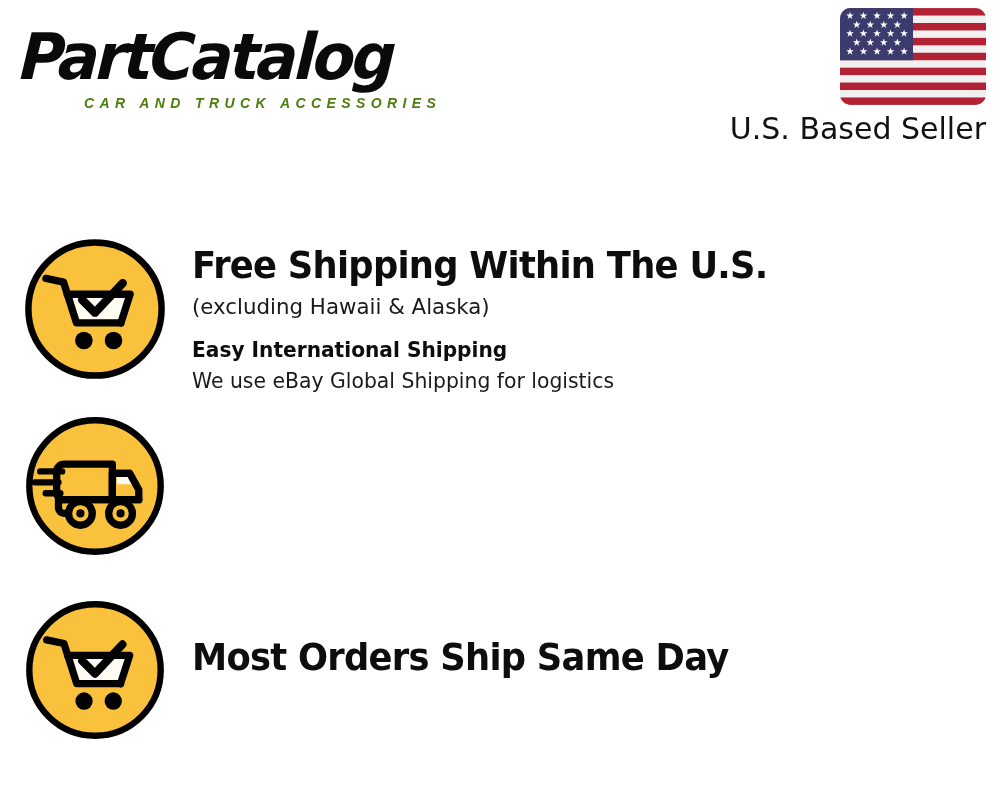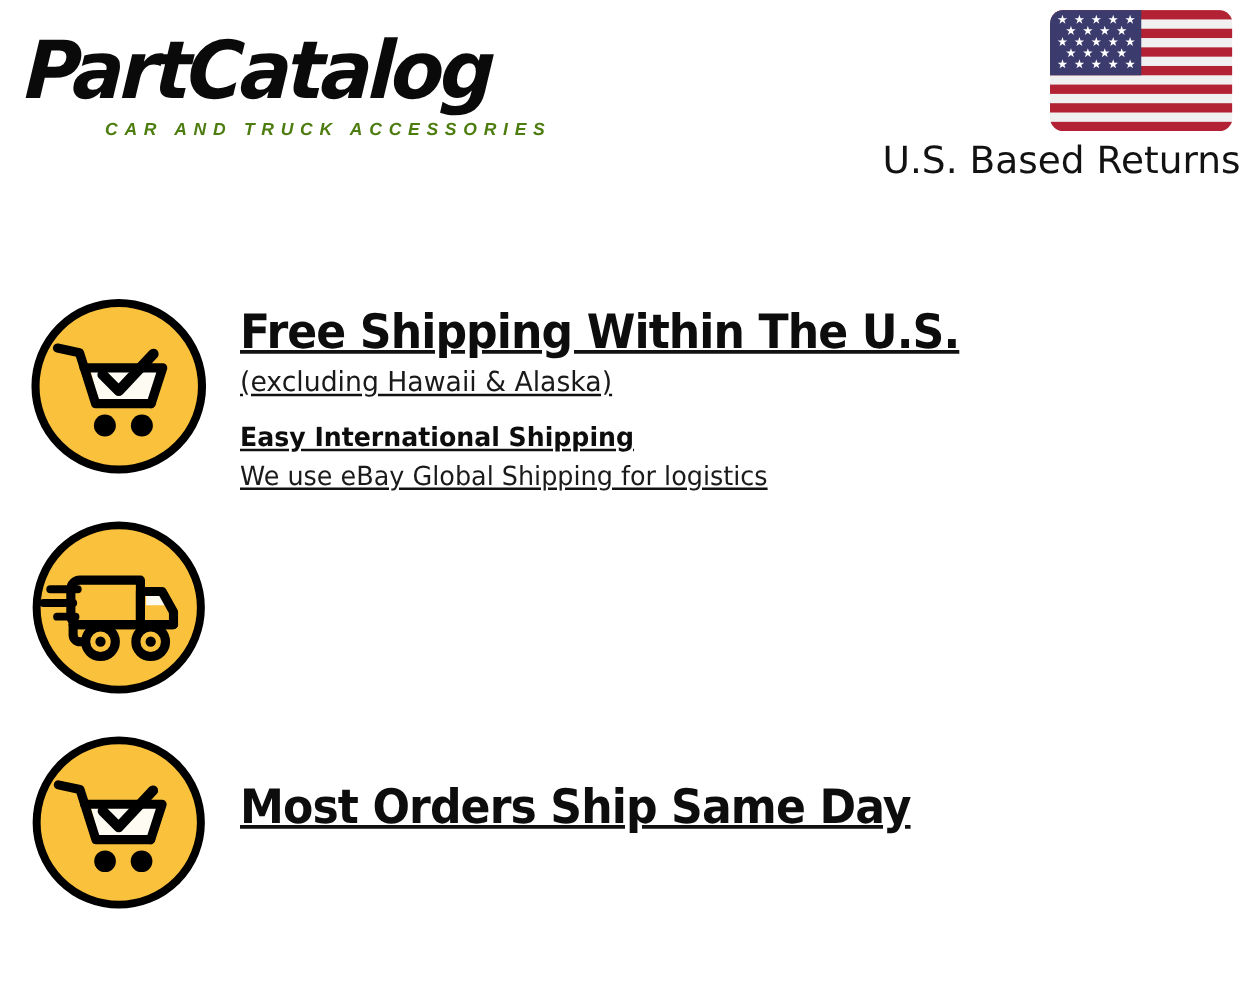--- a/index.html
+++ b/index.html
@@ -93,25 +93,24 @@
     left: 0;
     top: 235px;
     width: 1000px;
   }
   .feature-row {
     position: absolute;
     left: 0;
     width: 1000px;
     display: flex;
     align-items: flex-start;
-    text-decoration: underline;
   }
   #feature-row-0 { top: 0px;   height: 170px; }
   #feature-row-1 { top: 178px; height: 152px; }
-  #feature-row-2 { top: 350px; height: 155px; }
+  #feature-row-2 { top: 362px; height: 155px; }
 
   .feature-icon-wrap {
     flex: 0 0 auto;
     width: 190px;
     display: flex;
     justify-content: center;
     align-items: flex-start;
     padding-top: 0;
   }
   .icon-circle {
@@ -233,21 +232,21 @@
           <use href="#starShape" x="74.6" y="44.8"></use>
 
           <use href="#starShape" x="13" y="56.4"></use>
           <use href="#starShape" x="30.6" y="56.4"></use>
           <use href="#starShape" x="48.2" y="56.4"></use>
           <use href="#starShape" x="65.8" y="56.4"></use>
           <use href="#starShape" x="83.4" y="56.4"></use>
         </g>
       </g>
     </svg>
-    <span id="seller-label">U.S. Based Returns</span>
+    <span id="seller-label">U.S. Based Seller</span>
   </div>
 
 </div>
 
 <div id="features">
 
   <div class="feature-row" id="feature-row-0">
     <div class="feature-icon-wrap">
       <svg class="icon-circle" viewBox="0 0 160 160">
         <circle cx="80" cy="80" r="72" fill="#F9C13C" stroke="#000000" stroke-width="7"></circle>

